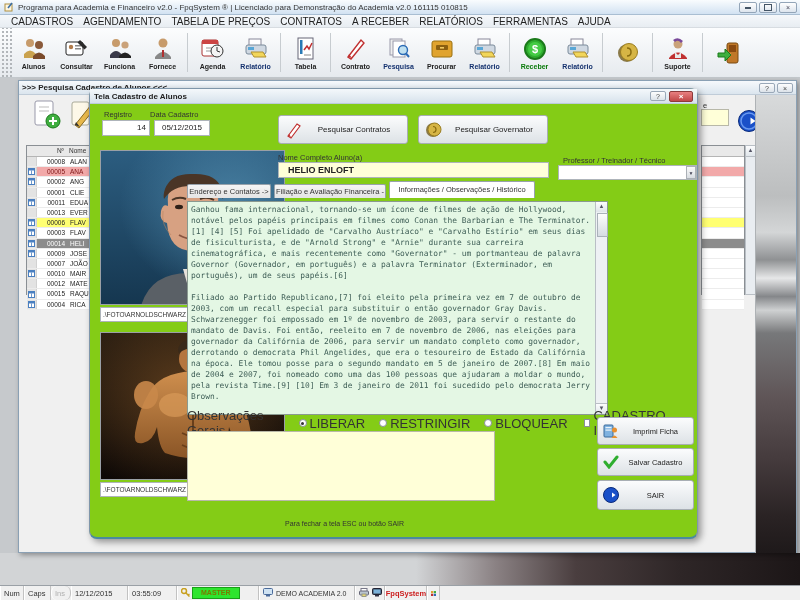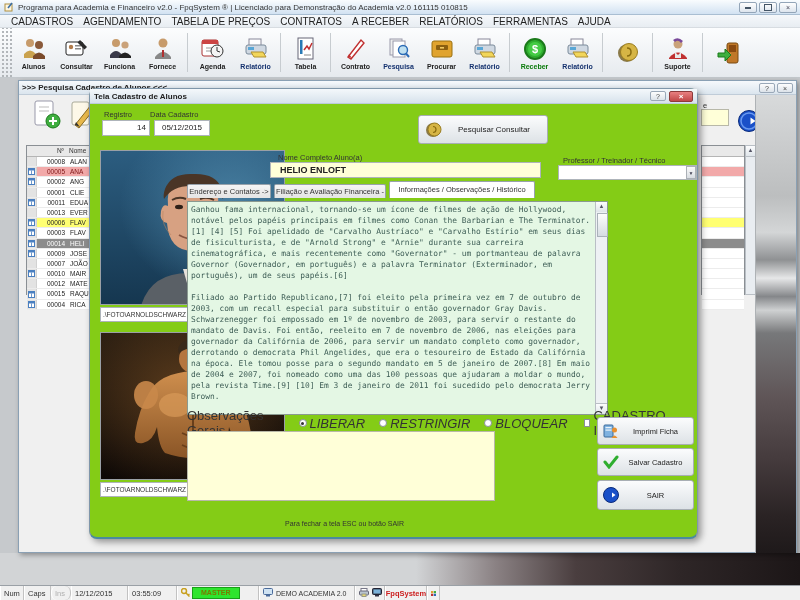--- a/index.html
+++ b/index.html
@@ -90,21 +90,21 @@
   .tab{position:absolute;bottom:0;height:14px;background:linear-gradient(#f5f5f5,#e4e4e4);border:1px solid #98a2ab;border-bottom:none;border-radius:2px 2px 0 0;font-size:7.5px;line-height:13px;text-align:center;color:#333;box-sizing:border-box;}
   .tab.active{height:17px;background:#fff;z-index:3;line-height:16px;}
 
   .hist-area{position:absolute;left:97px;top:97px;width:421px;height:214px;background:#e4f7e4;border:1px solid #8a9a90;box-sizing:border-box;}
   .hist-text{position:absolute;left:3px;top:2px;right:15px;bottom:2px;font-family:"DejaVu Sans Mono","Liberation Mono",monospace;font-size:7.9px;line-height:11px;color:#3e5e56;white-space:pre-wrap;overflow:hidden;}
   .hist-scroll{position:absolute;right:0;top:0;width:12px;height:100%;background:#eef1f4;border-left:1px solid #b9bfc5;box-sizing:border-box;}
   .hist-scroll .thumb{position:absolute;left:1px;top:11px;width:9px;height:22px;background:linear-gradient(#fdfdfd,#d6dce2);border:1px solid #aab2ba;}
   .hs-arrow{position:absolute;left:0;width:11px;height:10px;background:linear-gradient(#fcfdfe,#dfe5ea);font-size:6px;text-align:center;line-height:9px;color:#556;}
 
   .obs-row{position:absolute;left:97px;top:313px;height:12px;display:flex;align-items:center;gap:0;font-size:13px;color:#333;}
-  .radio{display:inline-flex;align-items:center;gap:3px;margin-left:14px;font-style:italic;}
+  .radio{display:inline-flex;align-items:center;gap:3px;margin-left:14px;}
   .radio .r-circle{width:8px;height:8px;border:1px solid #8a9097;border-radius:50%;background:#fff;box-sizing:border-box;position:relative;}
   .radio.checked .r-circle::after{content:"";position:absolute;left:1.5px;top:1.5px;width:3px;height:3px;border-radius:50%;background:#333;}
   .chk{display:inline-flex;align-items:center;gap:3px;margin-left:16px;}
   .chk .c-box{width:8px;height:8px;border:1px solid #8a9097;background:#fff;box-sizing:border-box;}
 
   .obs-area{position:absolute;left:97px;top:327px;width:308px;height:70px;background:#ffffd8;border:1px solid #b8b8a8;box-sizing:border-box;}
 
   .side-btn{position:absolute;left:507px;width:97px;height:28px;border:1px solid #a8aeb4;border-radius:3px;background:linear-gradient(#fbfcfd,#dde2e6);box-sizing:border-box;display:flex;align-items:center;font-size:7.5px;color:#222;}
   .side-btn .sb-icon{width:26px;display:flex;justify-content:center;}
   .side-btn .sb-label{flex:1;text-align:center;padding-right:6px;}
@@ -715,33 +715,42 @@
               <line x1="7.5" y1="7.5" x2="11" y2="11" stroke="#8a6a40" stroke-width="1.8"></line>
             </svg>
           </span>
         <span class="cap-btn" style="left:171px;top:378px;">
             <svg width="12" height="12" viewBox="0 0 12 12">
               <circle cx="6" cy="6" r="5.5" fill="#3fae3f" stroke="#1a7a1a"></circle>
               <path d="M6 2.5 l3 3.5 h-2 v3 h-2 v-3 h-2z" fill="#fff"></path>
             </svg>
           </span>
 
+        <span class="action-btn" style="left:188px;width:130px;">
+          <span class="ab-icon">
+              <svg width="18" height="18" viewBox="0 0 18 18">
+                <path d="M3 15 L12 3 l3 2 -9 12z" fill="#fff" stroke="#c03030" stroke-width="1.2"></path>
+                <path d="M3 15 l3 1 -2 -3z" fill="#c03030"></path>
+              </svg>
+            </span>
+          <span class="ab-label">Pesquisar Contratos</span>
+        </span>
         <span class="action-btn" style="left:328px;width:130px;">
           <span class="ab-icon">
               <svg width="18" height="18" viewBox="0 0 18 18">
                 <ellipse cx="8" cy="9" rx="7" ry="7" fill="#8a7a4a"></ellipse>
                 <ellipse cx="9.5" cy="8.5" rx="6.5" ry="6.5" fill="#d6b545" stroke="#9a7d20"></ellipse>
                 <path d="M8 5.5 q3 0 3 3 t-3 3" stroke="#8a6d10" fill="none" stroke-width="1.2"></path>
               </svg>
             </span>
-          <span class="ab-label">Pesquisar Consultar</span>
+          <span class="ab-label">Pesquisar Governator</span>
         </span>
 
         <span class="fld-label" style="left:188px;top:49px;">Nome Completo Aluno(a)</span>
-        <span class="fld fld-yellow" style="left:180px;top:58px;width:271px;height:16px;font-weight:bold;font-size:9px;padding-left:9px;">HELIO ENLOFT</span>
+        <span class="fld fld-yellow" style="left:188px;top:58px;width:271px;height:16px;font-weight:bold;font-size:9px;padding-left:9px;">HELIO ENLOFT</span>
         <span class="fld-label" style="left:473px;top:52px;">Professor / Treinador / Técnico</span>
         <span class="fld" style="left:468px;top:61px;width:139px;height:15px;"></span>
         <span style="position:absolute;left:596px;top:62px;width:10px;height:13px;background:linear-gradient(#fafafa,#d8dde2);border:1px solid #aab0b6;box-sizing:border-box;text-align:center;font-size:5px;line-height:12px;color:#445;">▼</span>
 
         <span class="tab" style="left:97px;top:80px;width:84px;">Endereço e Contatos -&gt;</span>
         <span class="tab" style="left:184px;top:80px;width:112px;">Filiação e Avaliação Financeira -&gt;</span>
         <span class="tab active" style="left:299px;top:77px;width:146px;">Informações / Observações / Histórico</span>
 
         <div class="hist-area">
           <div class="hist-text">Ganhou fama internacional, tornando-se um ícone de filmes de ação de Hollywood, notável pelos papéis principais em filmes como Conan the Barbarian e The Terminator.[1] [4] [5] Foi apelidado de "Carvalho Austríaco" e "Carvalho Estírio" em seus dias de fisiculturista, e de "Arnold Strong" e "Arnie" durante sua carreira cinematográfica, e mais recentemente como "Governator" - um portmanteau de palavra Governor (Governador, em português) e a palavra Terminator (Exterminador, em português), um de seus papéis.[6]

